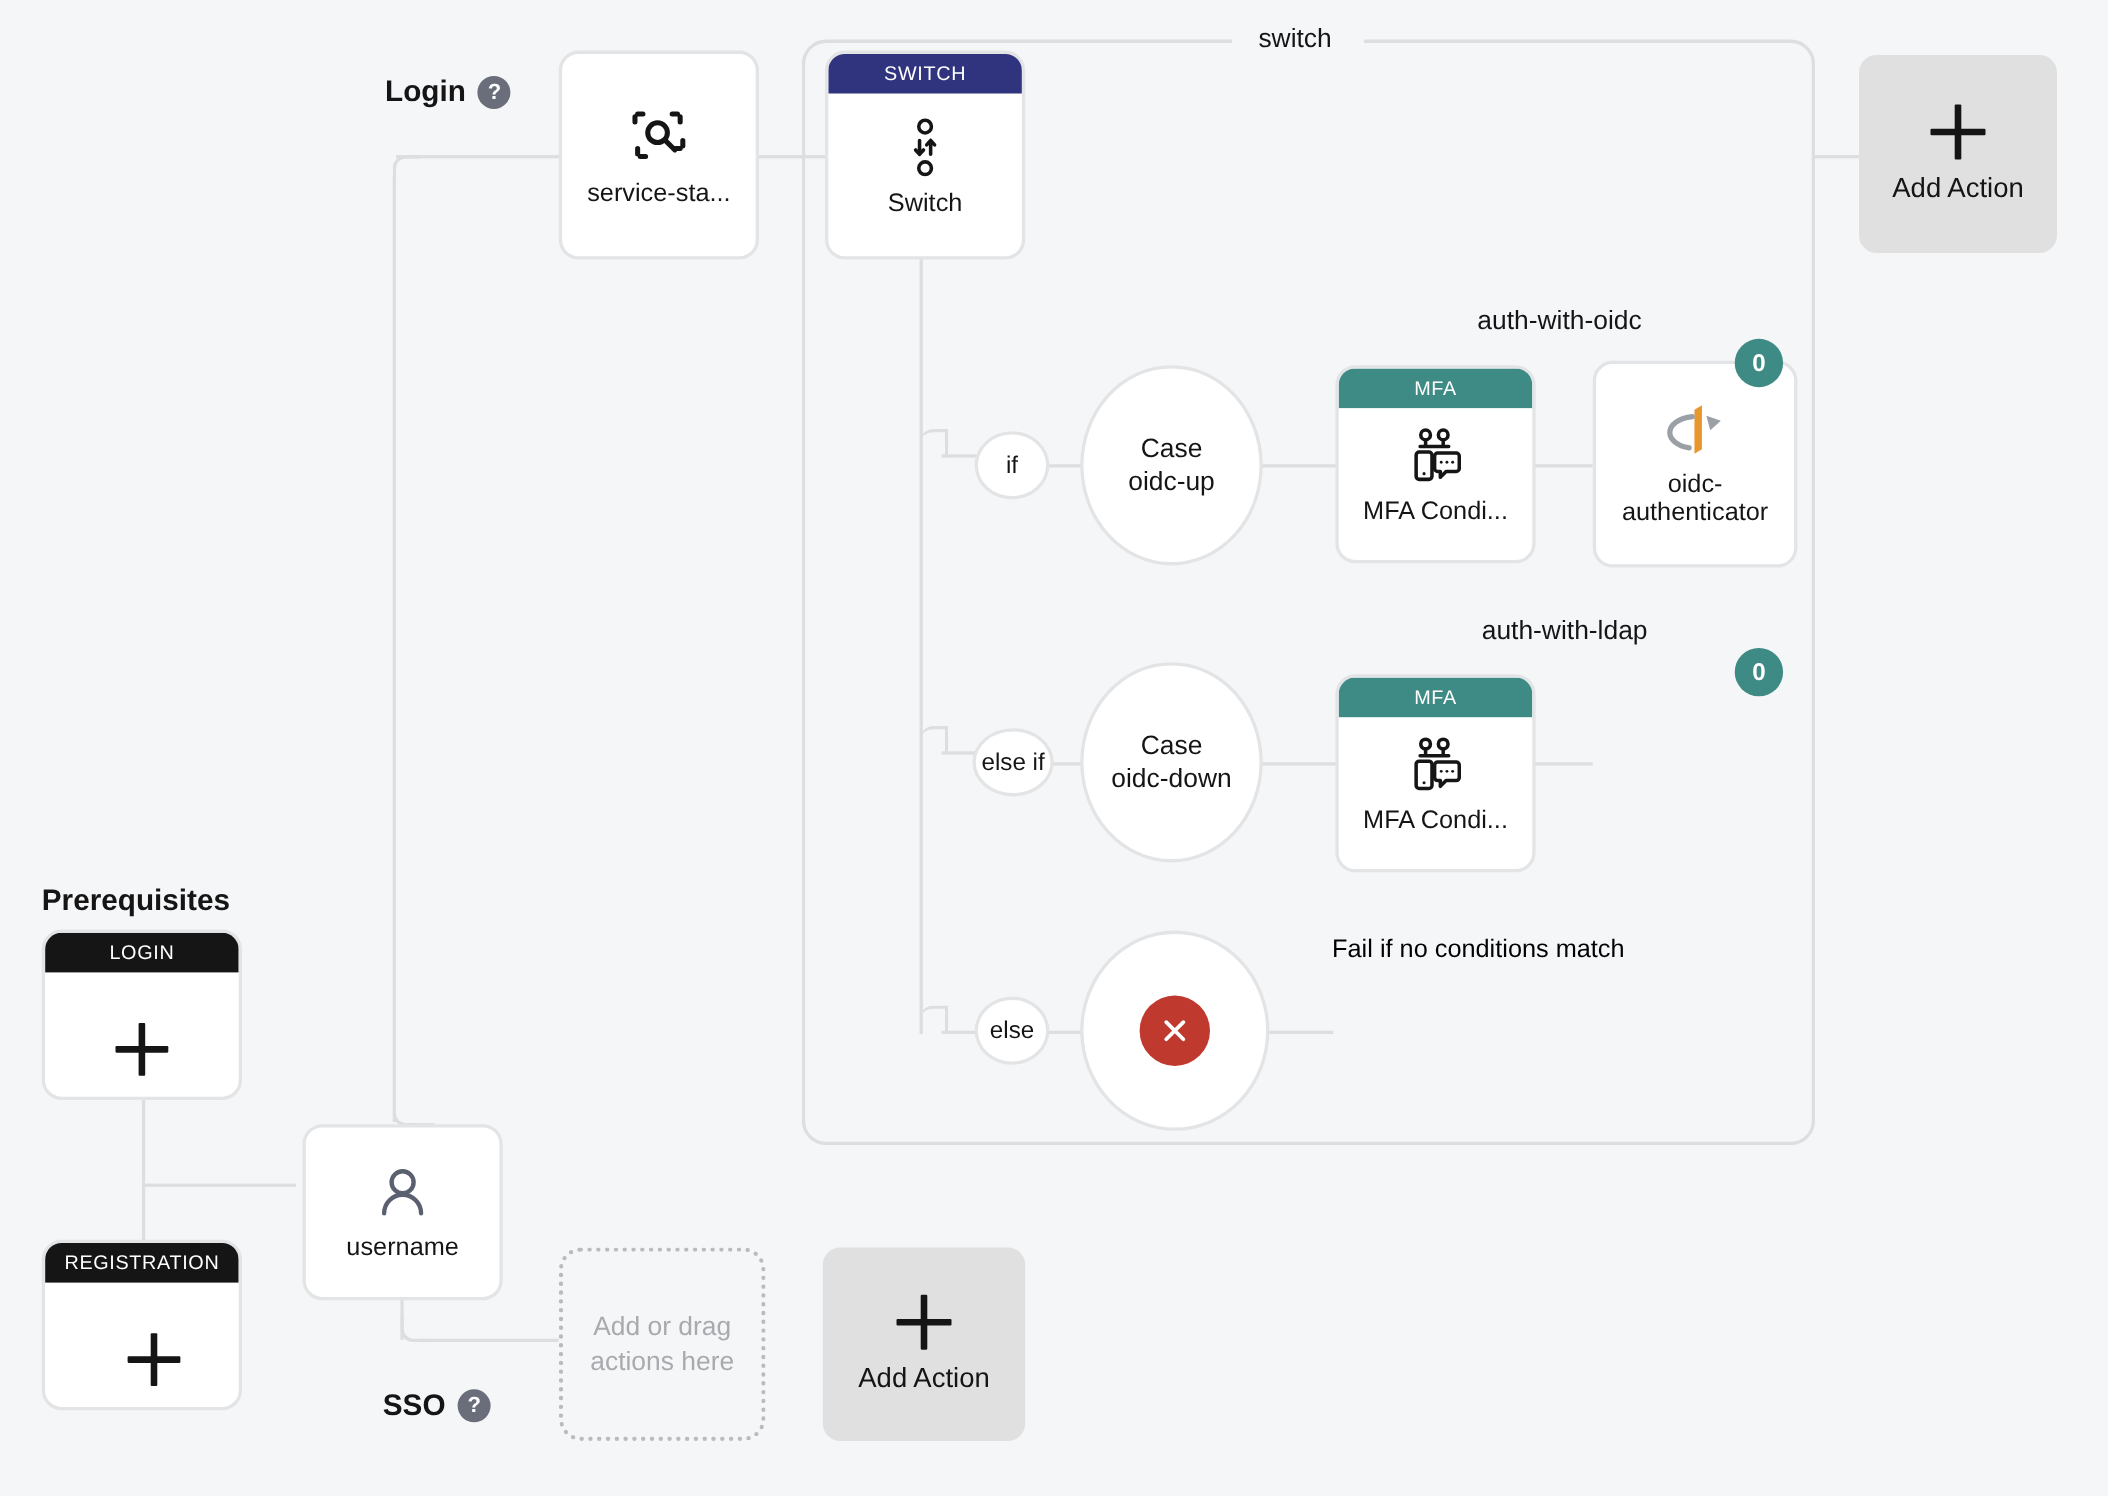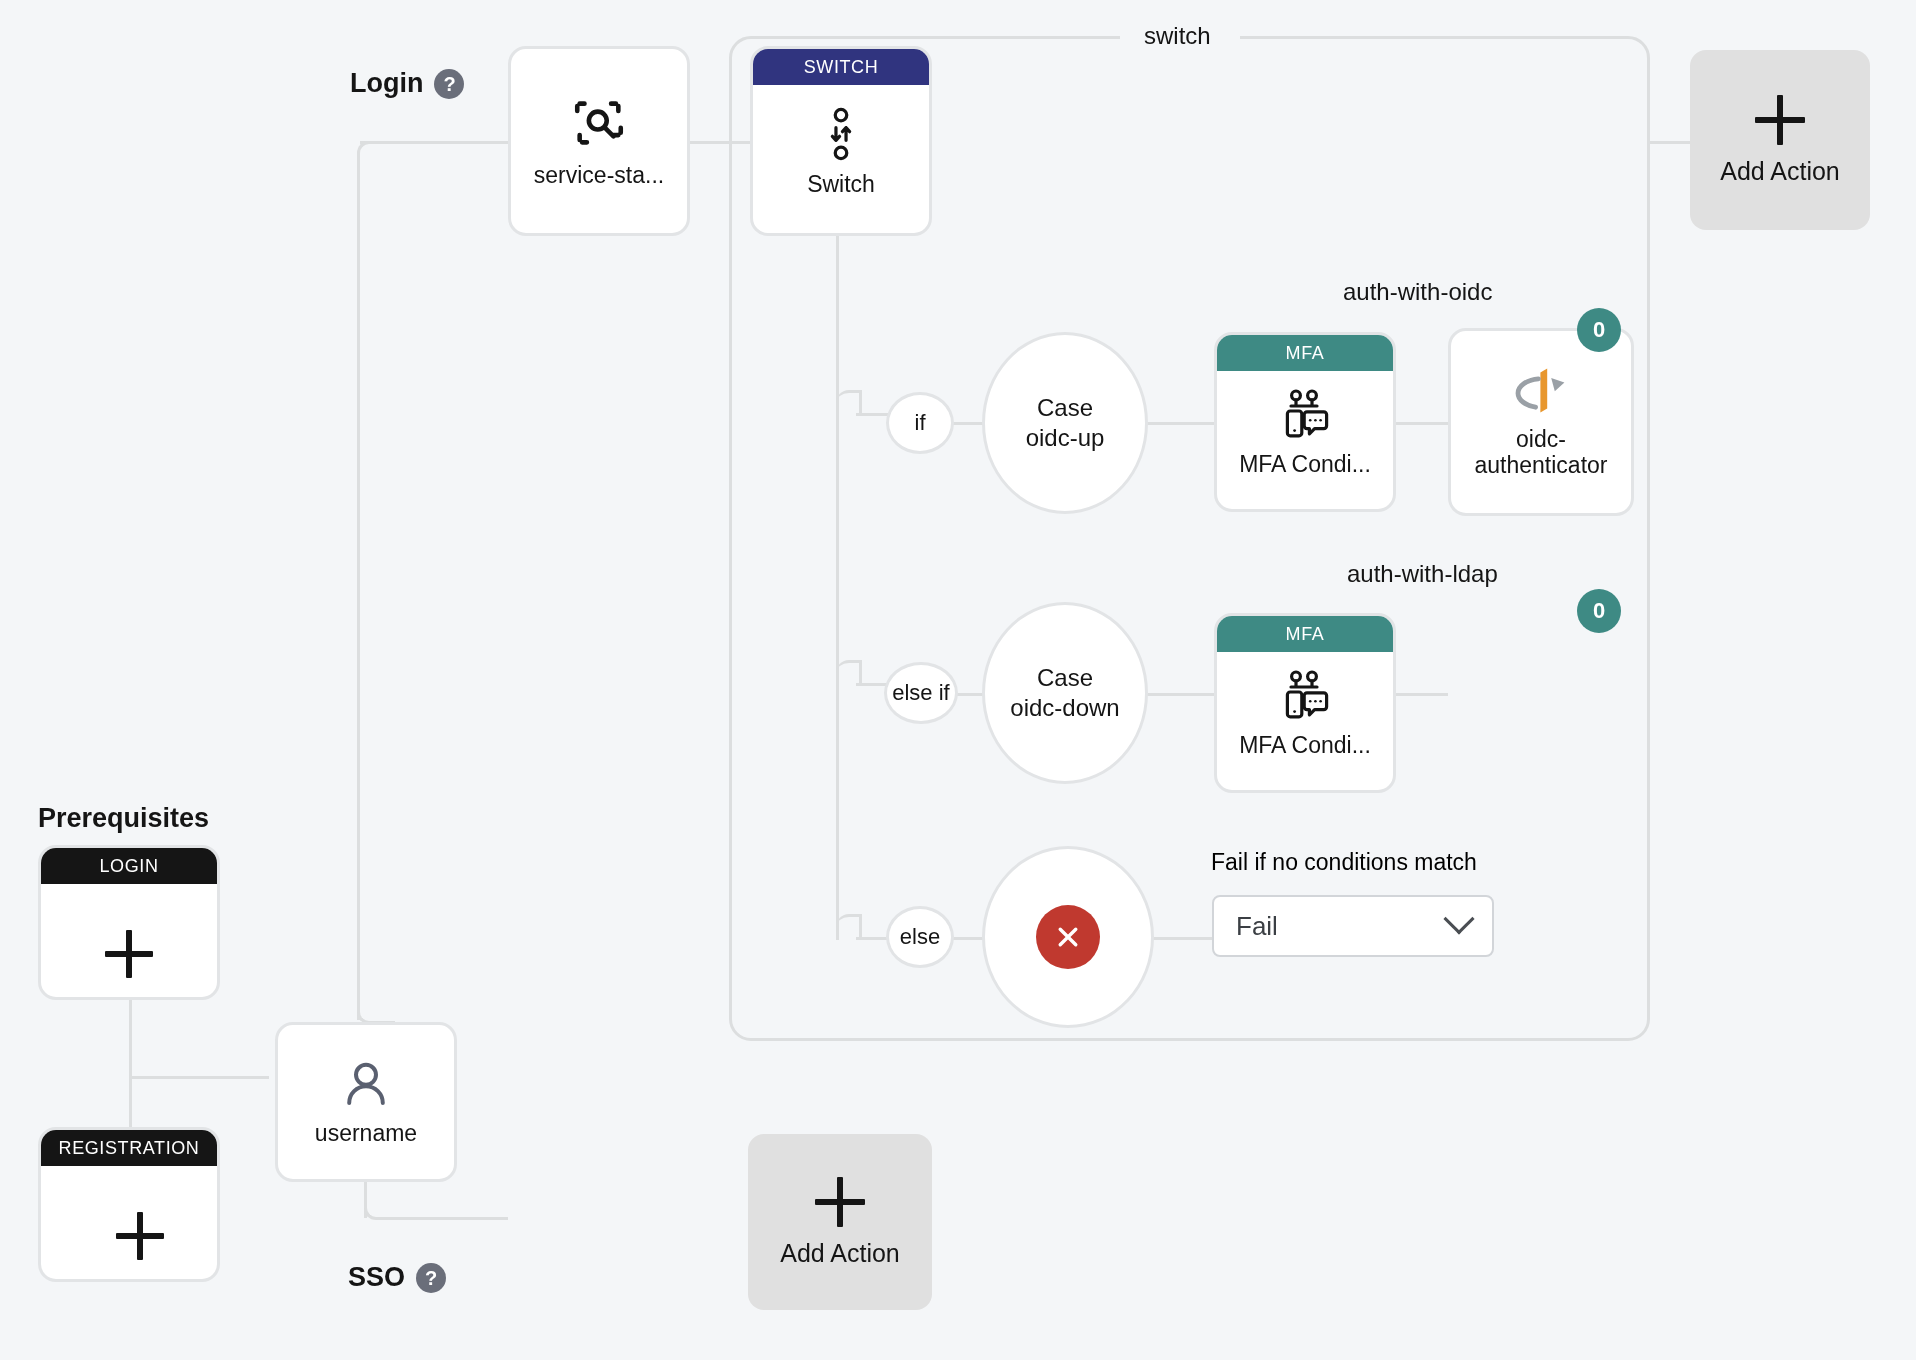--- a/index.html
+++ b/index.html
@@ -416,24 +416,20 @@
 
   <div class="fail-circle-outer" style="left:982px; top:846px; width:172px; height:182px;">
     <div class="fail-dot">
       <svg width="34" height="34" viewBox="0 0 24 24" fill="none" stroke="#ffffff" stroke-width="2.4" stroke-linecap="round">
         <path d="M6.5 6.5 L17.5 17.5 M17.5 6.5 L6.5 17.5"></path>
       </svg>
     </div>
   </div>
 
   <div class="fail-caption" style="left:1211px; top:849px;">Fail if no conditions match</div>
-  <div class="select-box" style="left:1212px; top:895px; width:282px; height:62px;">
-    <span>Fail</span>
-    <span class="chev"></span>
-  </div>
 
   <div class="add-action" style="left:1690px; top:50px; width:180px; height:180px;">
     <div class="plus-glyph" style="width:50px; height:50px;"></div>
     <div class="aa-label">Add Action</div>
   </div>
 
   <div class="node has-head" style="left:38px; top:845px; width:182px; height:155px; justify-content:center;">
     <div class="node-head head-black">LOGIN</div>
     <div class="plus-glyph" style="width:48px; height:48px; margin-top:26px;"></div>
   </div>
@@ -446,19 +442,22 @@
   <div class="node" style="left:275px; top:1022px; width:182px; height:160px;">
     <div class="node-icon">
       <svg width="52" height="52" viewBox="0 0 26 26" fill="none" stroke="#5a6070" stroke-width="2" stroke-linecap="round">
         <circle cx="13" cy="8.4" r="5"></circle>
         <path d="M4.6 22.5a8.4 8.4 0 0 1 16.8 0"></path>
       </svg>
     </div>
     <div class="node-label">username</div>
   </div>
 
+  <div class="dropzone" style="left:508px; top:1134px; width:188px; height:176px;">
+    <span>Add or drag actions here</span>
+  </div>
 
   <div class="add-action" style="left:748px; top:1134px; width:184px; height:176px;">
     <div class="plus-glyph" style="width:50px; height:50px;"></div>
     <div class="aa-label">Add Action</div>
   </div>
 
 </div>
 
 </body></html>

